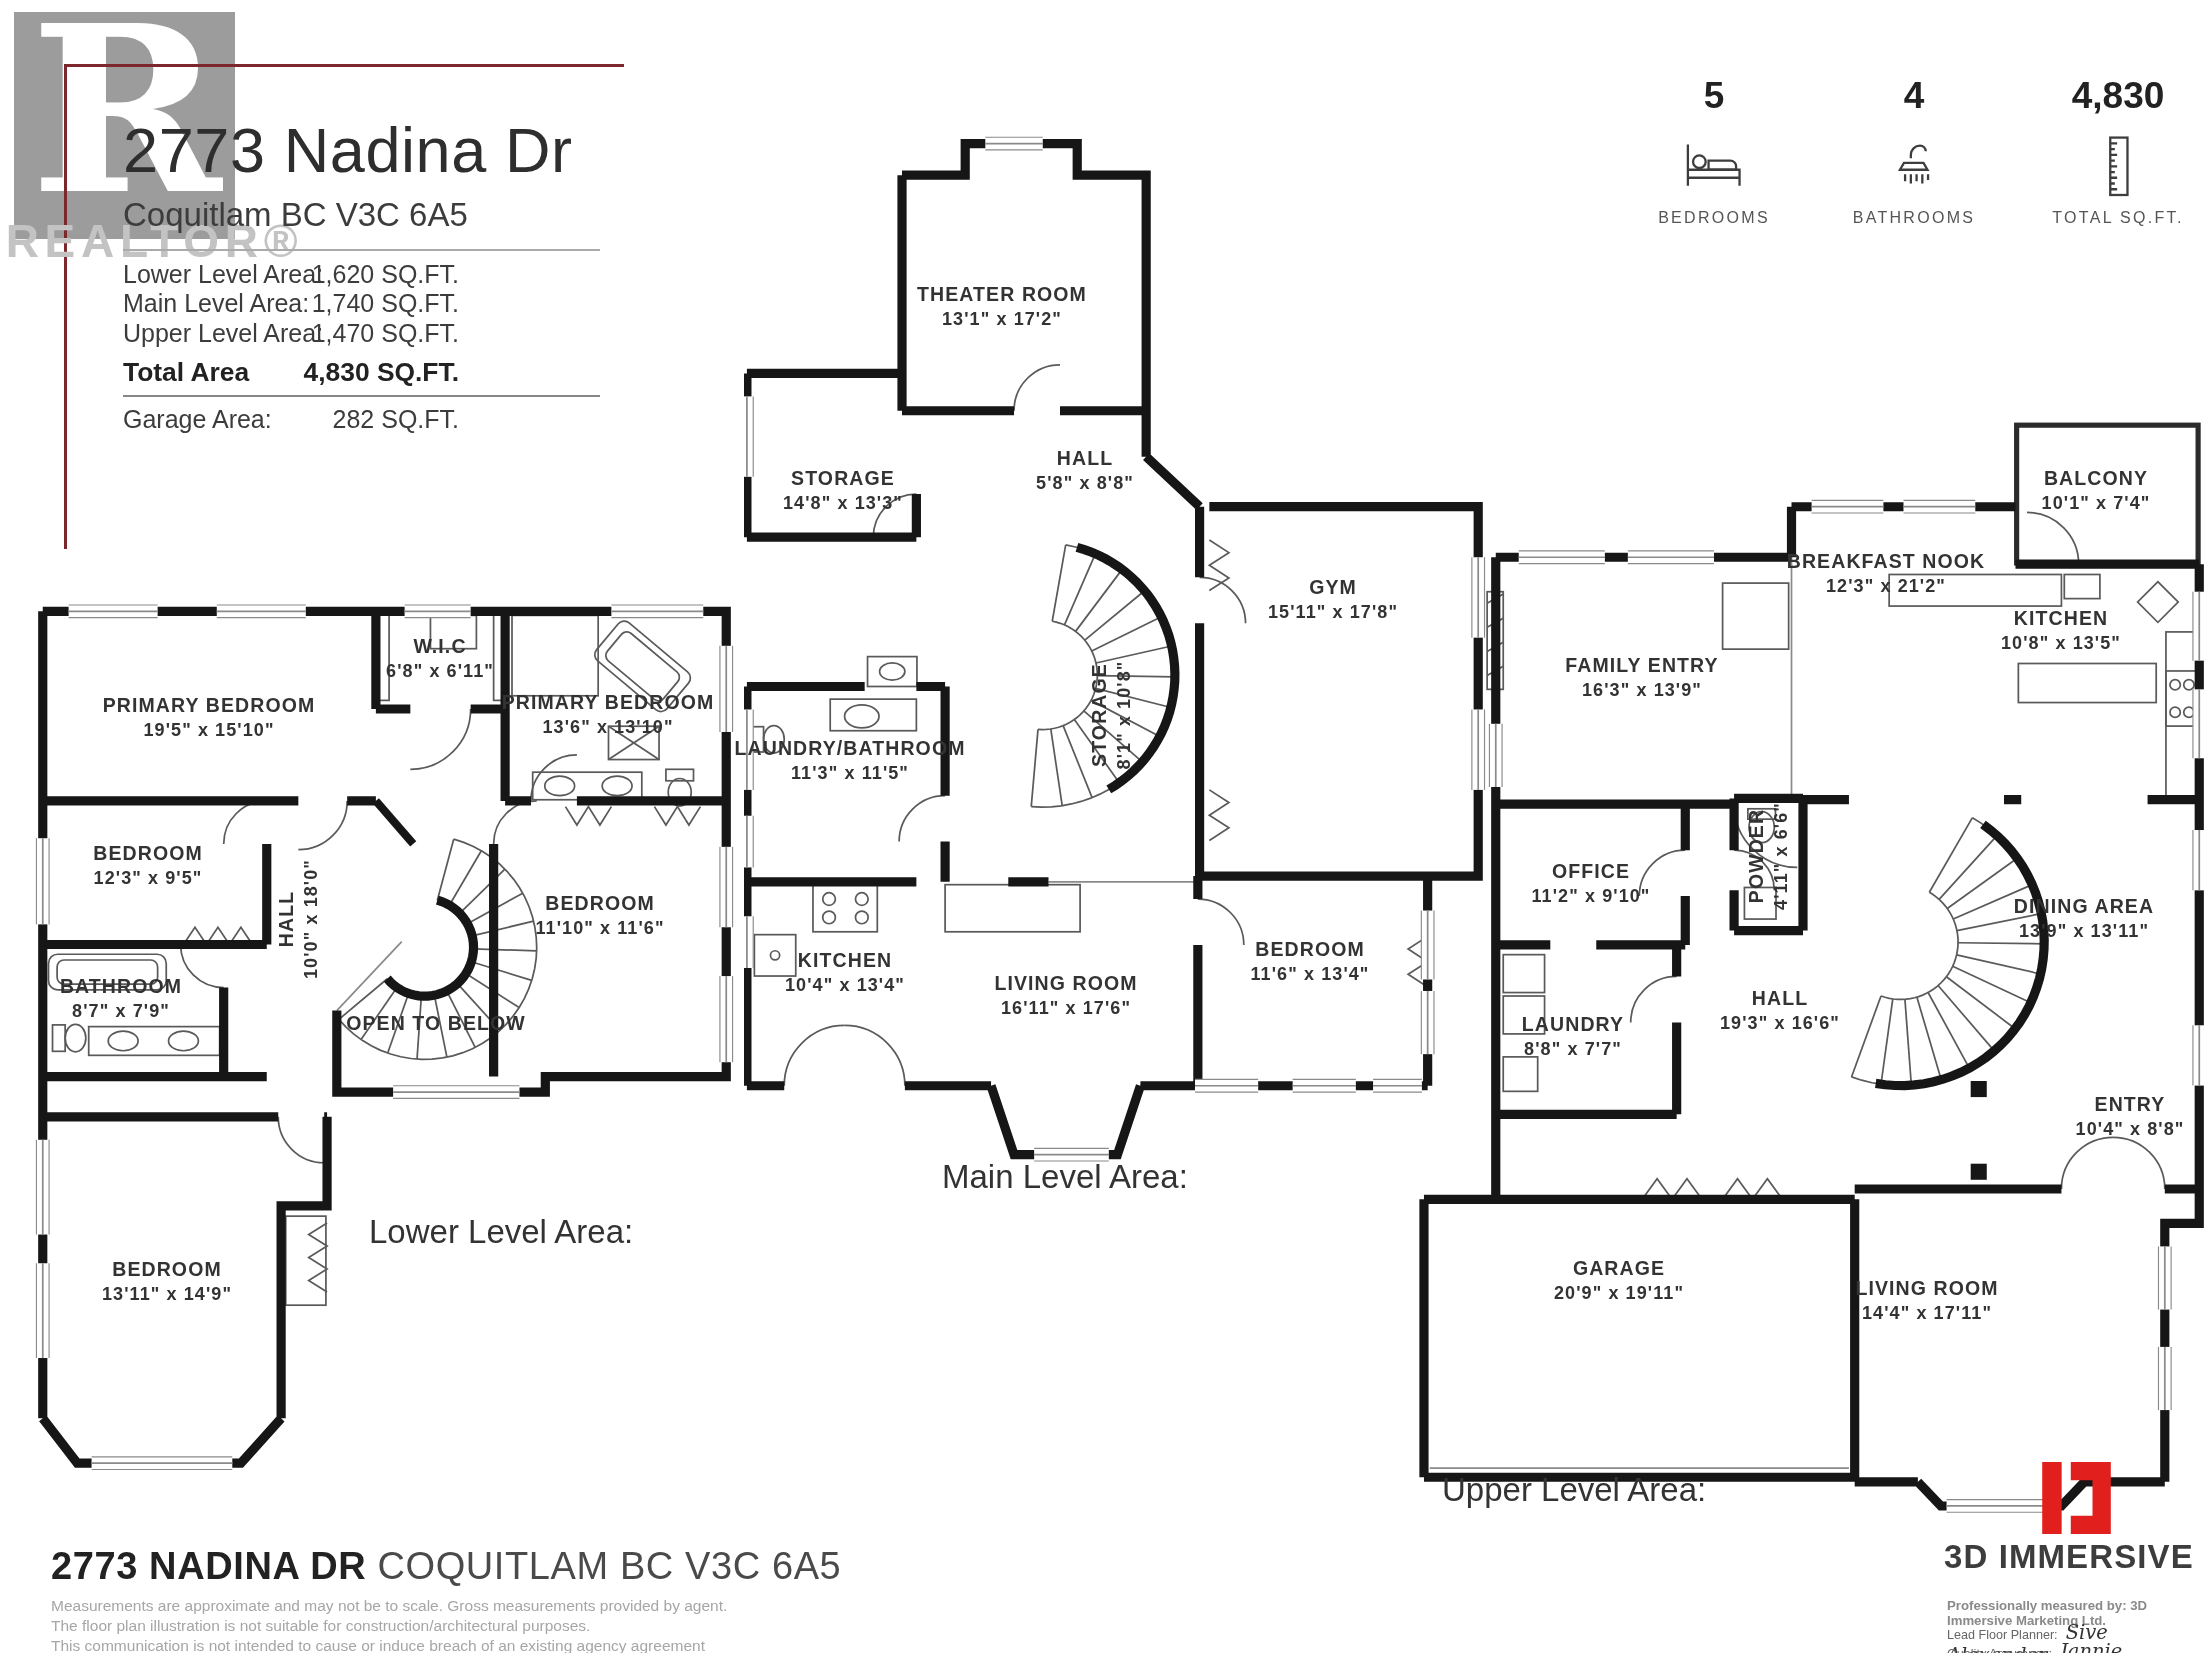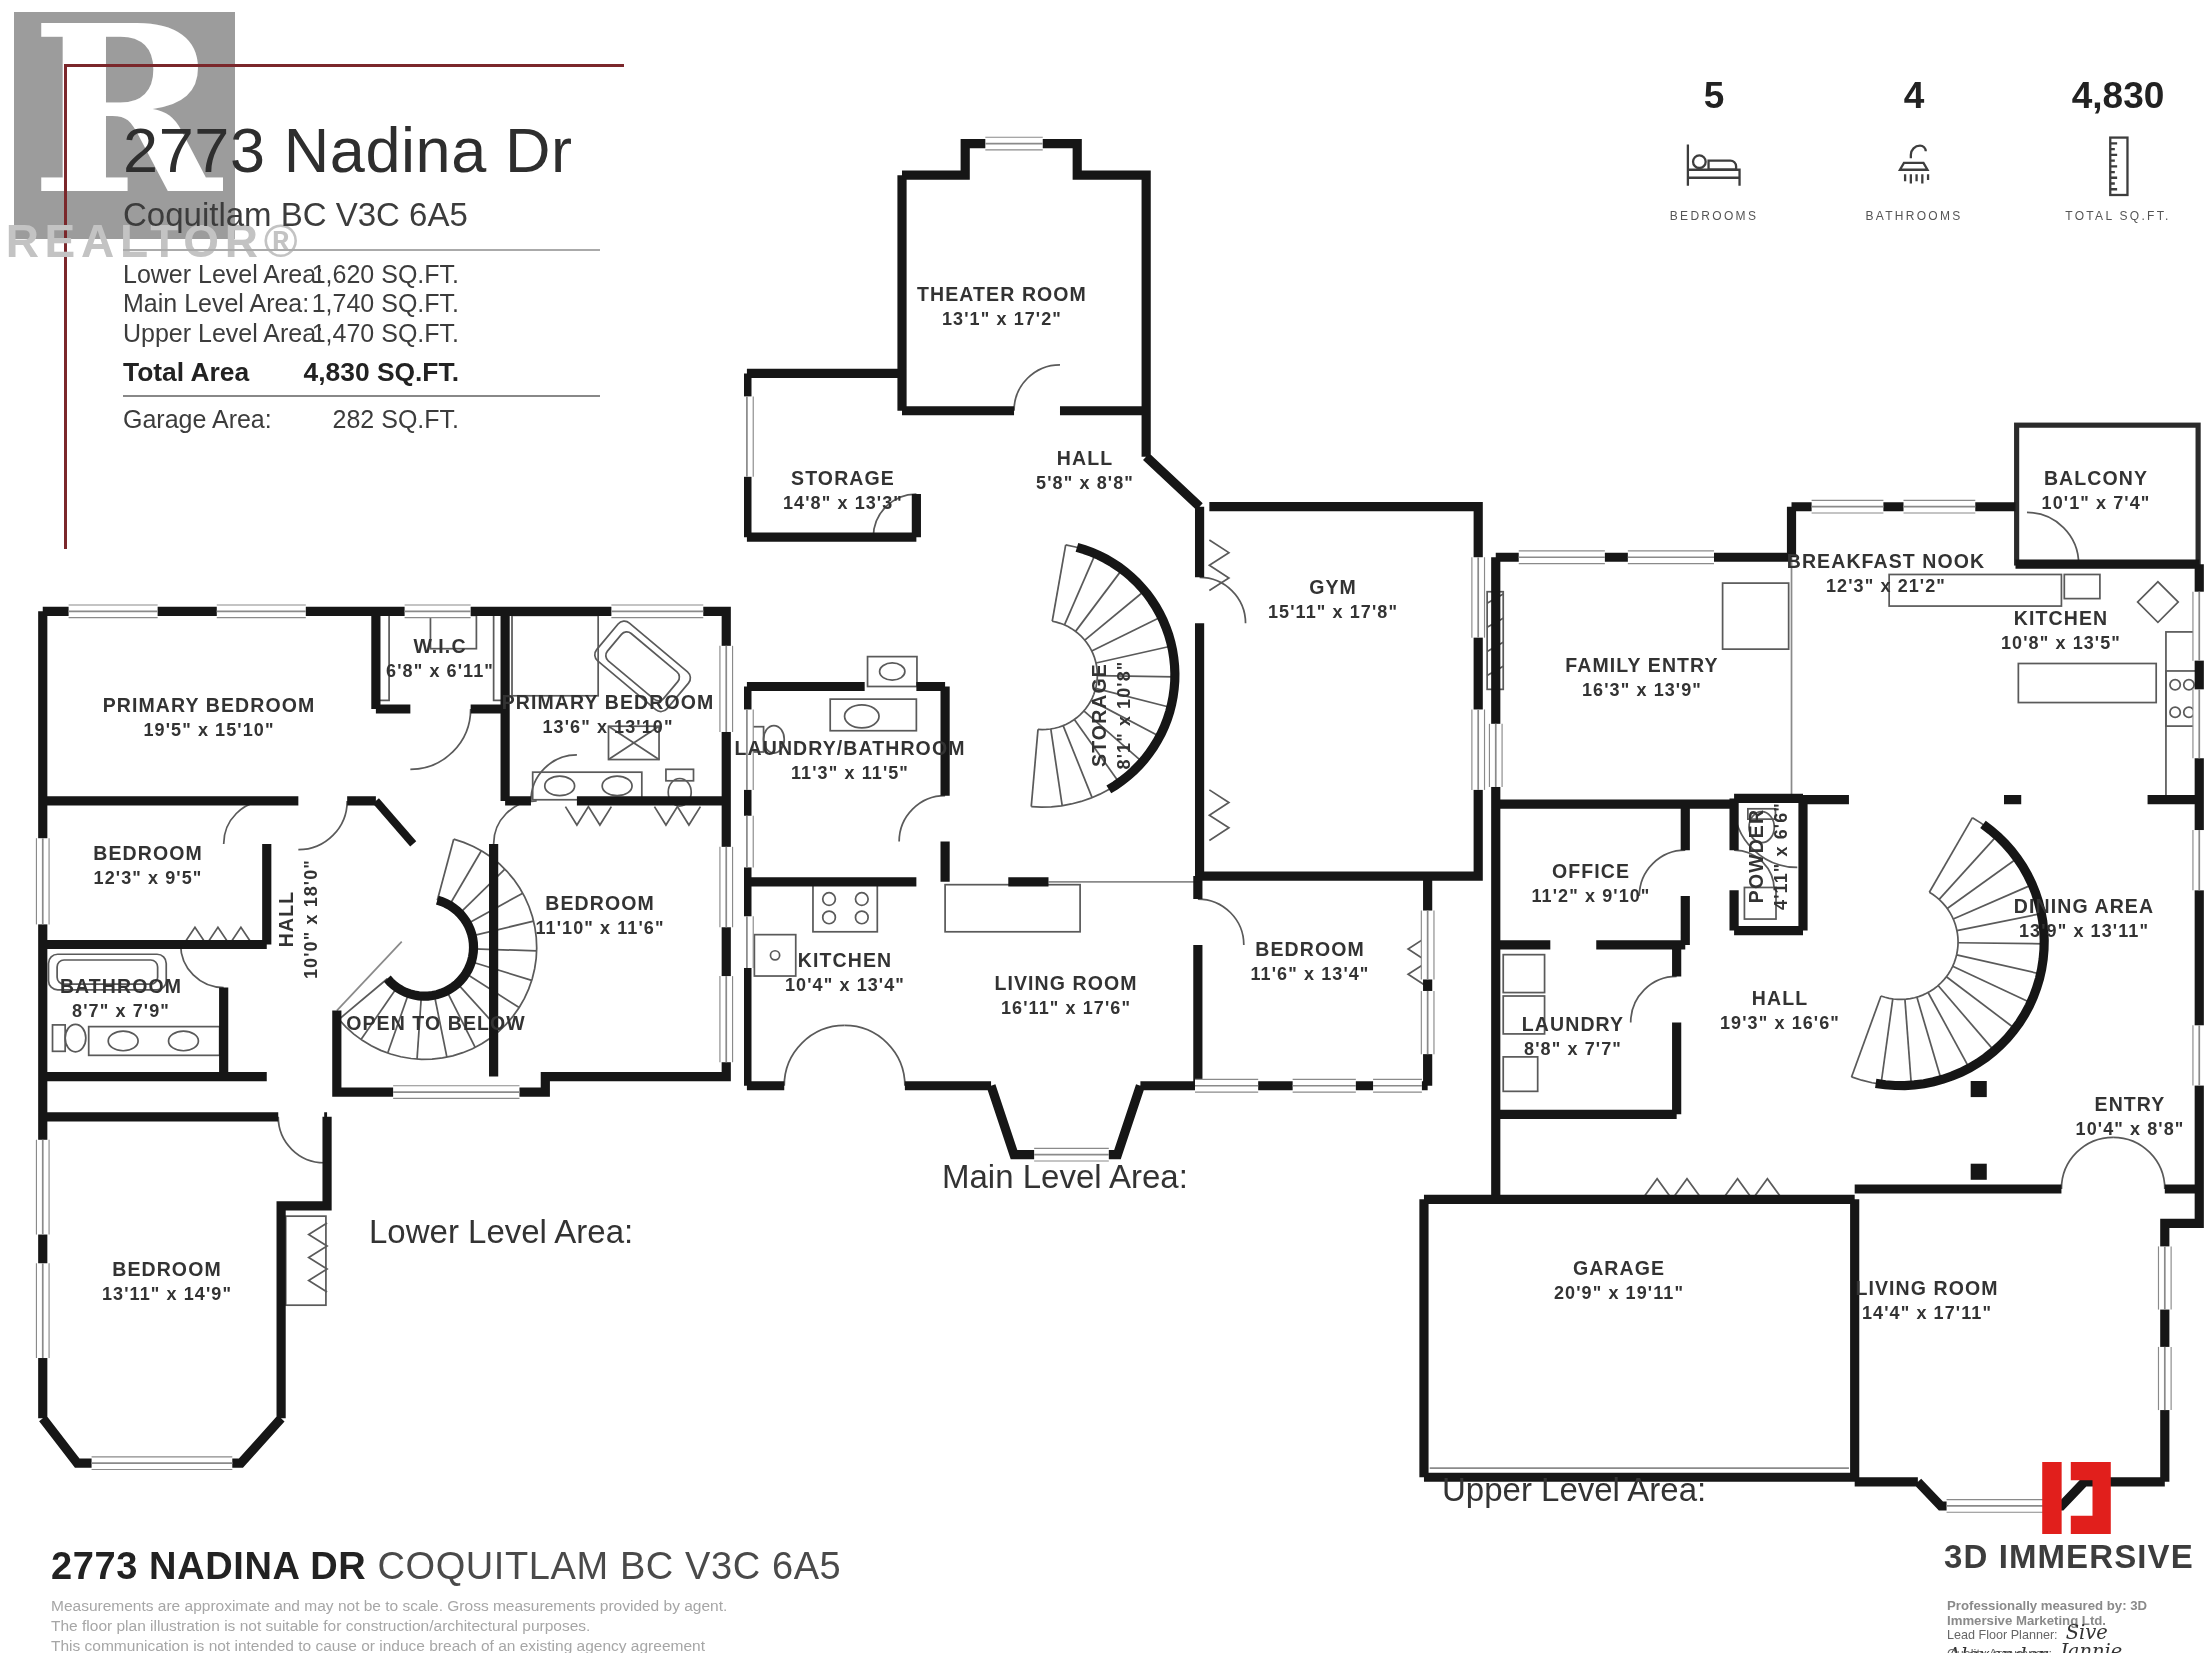--- a/index.html
+++ b/index.html
@@ -19,21 +19,21 @@
   #hr1{left:123px;top:249px;width:477px;height:1.7px;background:#aaa;z-index:2;}
   .arow{left:123px;width:477px;height:29px;z-index:2;font-size:25px;color:#3c3c3c;}
   .arow .lab{position:absolute;left:0;}
   .arow .val{position:absolute;right:141px;}
   .arow.total{font-weight:bold;color:#222;font-size:26.4px;}
   #hr2{left:123px;top:395px;width:477px;height:1.7px;background:#888;z-index:2;}
   
   .stat{width:184px;text-align:center;}
   .stat .num{font-size:37px;font-weight:600;color:#222;}
   .stat .icon{margin-top:16px;height:66px;}
-  .stat .slabel{margin-top:10.3px;font-size:12px;letter-spacing:2.3px;color:#555;}
+  .stat .slabel{margin-top:10.3px;font-size:16px;letter-spacing:2.3px;color:#555;}
   
   .plan{position:absolute;}
   .plan svg{position:absolute;left:0;top:0;}
   .wall{stroke:#161616;stroke-width:16;fill:none;stroke-linecap:butt;}
   .wall14{stroke:#161616;stroke-width:14;fill:none;}
   .thin{stroke:#5a5a5a;stroke-width:3;fill:none;}
   .thin2{stroke:#8a8a8a;stroke-width:3;fill:none;}
   .room-label{position:absolute;transform:translate(-50%,-50%);text-align:center;
       color:#333;font-weight:bold;letter-spacing:1.1px;white-space:nowrap;z-index:3;}
   .room-label .room-name{font-size:19.5px;}

